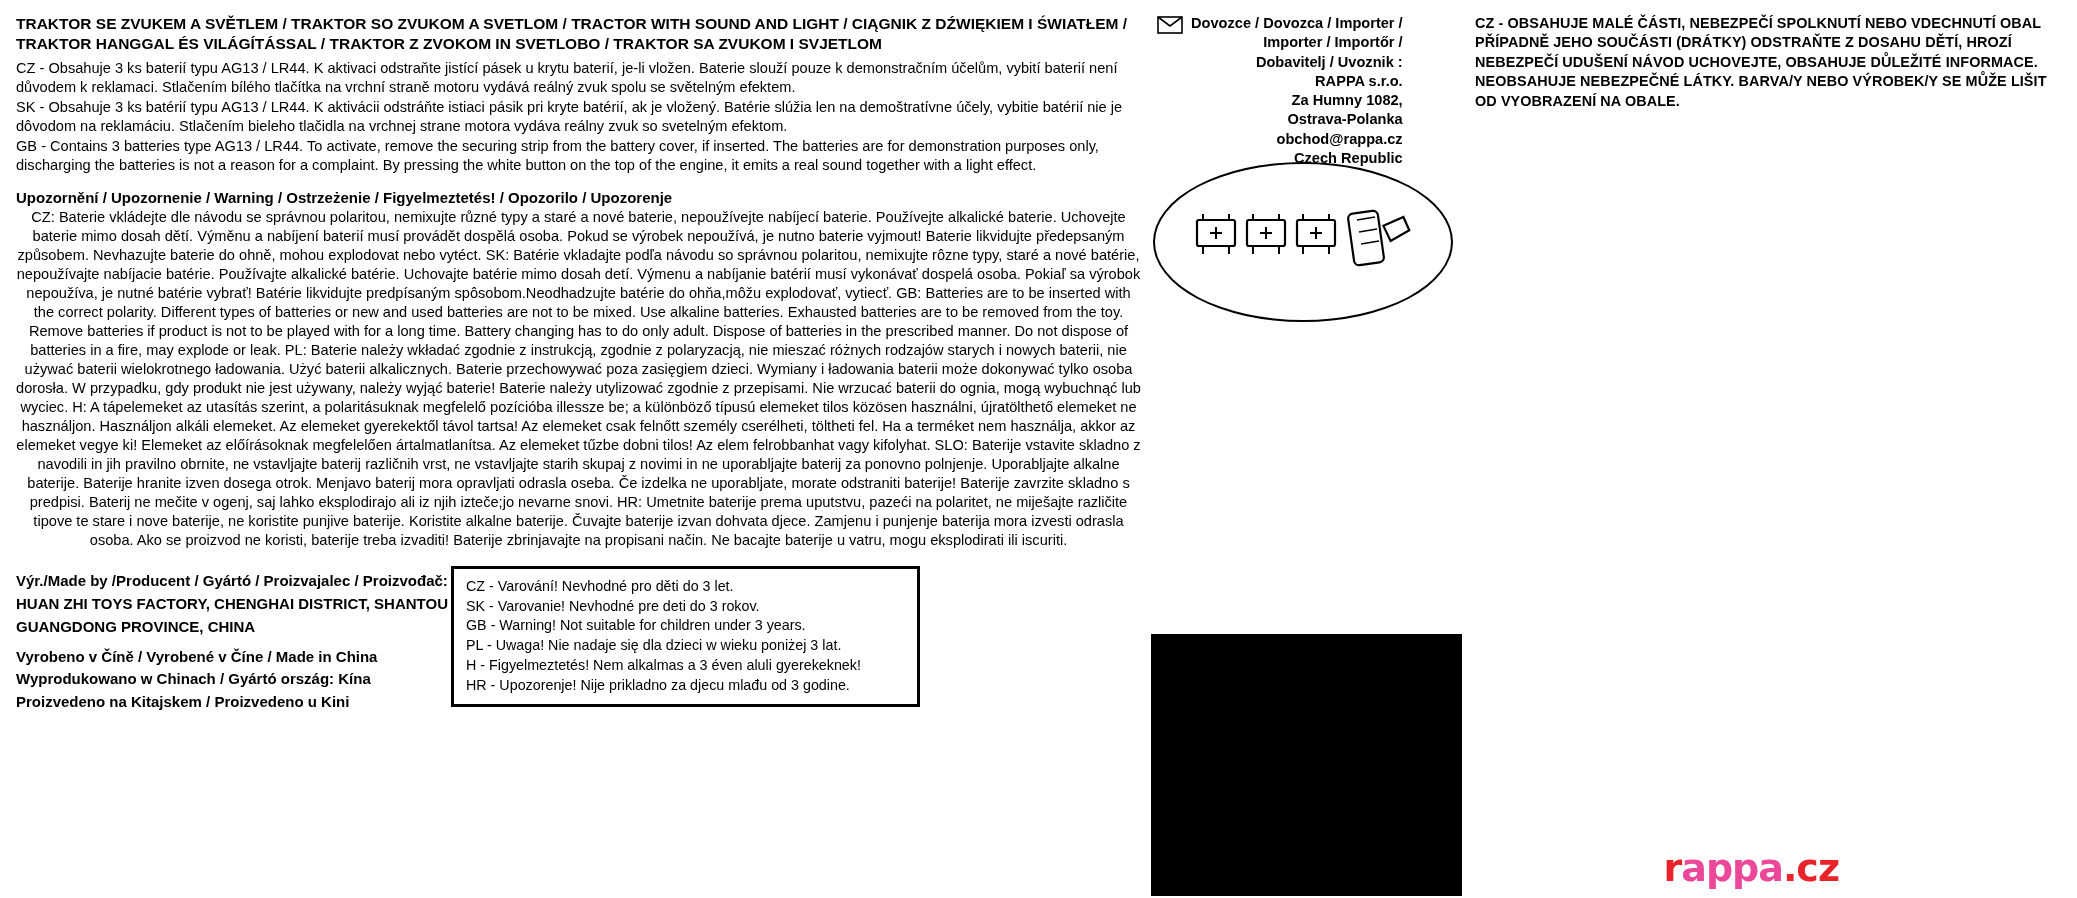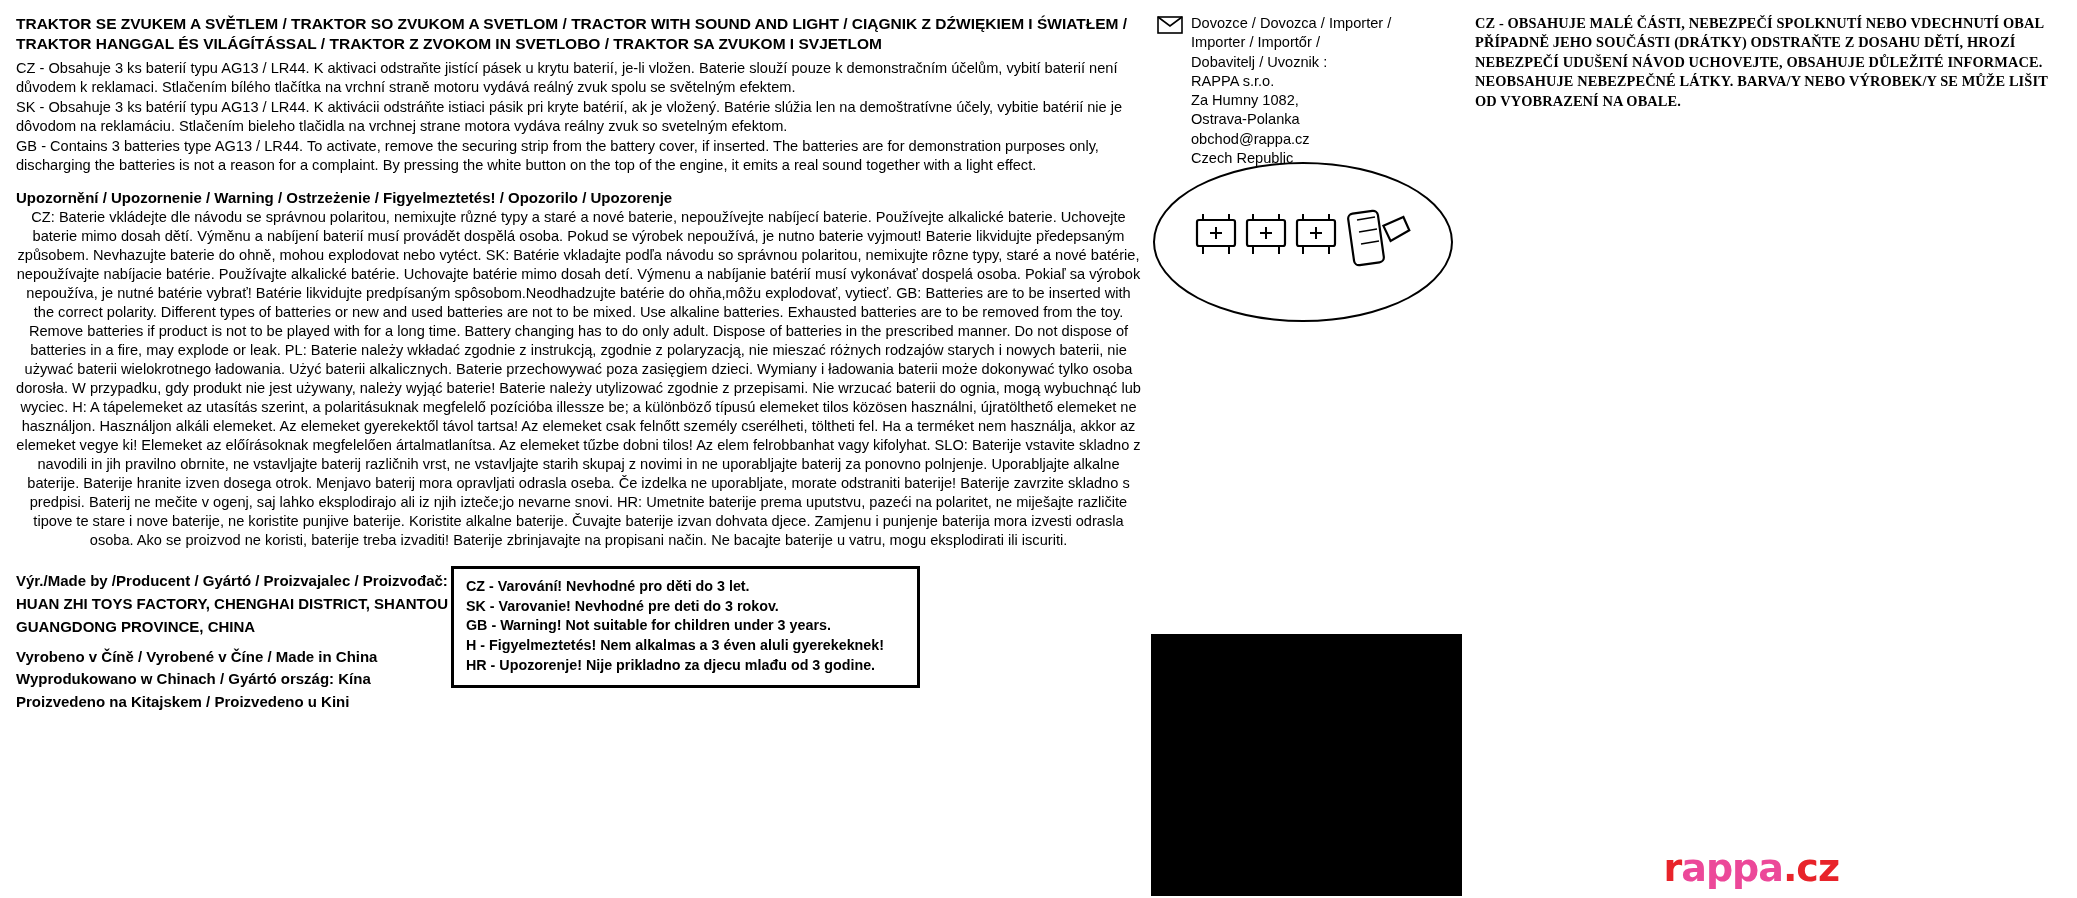--- a/index.html
+++ b/index.html
@@ -70,21 +70,21 @@
   
   .framed {
     position: absolute;
     left: 451px;
     top: 566px;
     width: 469px;
     border: 3px solid #000;
     padding: 8px 10px 9px 12px;
     box-sizing: border-box;
     font-size: 14.3px;
-    font-weight: bold;
+    font-weight: normal;
     line-height: 1.38;
     background: #fff;
   }
   .framed div { white-space: nowrap; }
 
   
   .col-mid {
     width: 310px;
     flex: 0 0 310px;
     position: relative;
@@ -96,22 +96,23 @@
     flex-direction: row;
     align-items: flex-start;
   }
   .env-icon {
     width: 34px;
     flex: 0 0 34px;
     padding-top: 2px;
   }
   .importer-text {
     font-size: 14.6px;
-    font-weight: normal;
+    font-weight: bold;
     line-height: 1.32;
+    text-align: right;
   }
   .importer-text div { white-space: nowrap; }
 
   
   .battery-diagram {
     position: absolute;
     left: 2px;
     top: 148px;
     width: 300px;
     height: 160px;
@@ -140,21 +141,21 @@
     flex: 0 0 600px;
     padding-left: 14px;
     box-sizing: border-box;
   }
   .right-text {
     font-size: 14.4px;
     font-weight: bold;
     line-height: 1.345;
     letter-spacing: 0.1px;
   }
-  .right-text p { margin: 0; font-family: Liberation Serif, serif; }
+  .right-text p { margin: 0; }
 
   
   .logo {
     position: absolute;
     right: 18px;
     bottom: 8px;
     font-size: 38px;
     font-weight: bold;
     letter-spacing: -1px;
     font-family: "DejaVu Sans", sans-serif;
@@ -271,20 +272,21 @@
   <div class="col-right">
     <div class="right-text">
       <p>CZ - OBSAHUJE MALÉ ČÁSTI, NEBEZPEČÍ SPOLKNUTÍ NEBO VDECHNUTÍ OBAL PŘÍPADNĚ JEHO SOUČÁSTI (DRÁTKY) ODSTRAŇTE Z DOSAHU DĚTÍ, HROZÍ NEBEZPEČÍ UDUŠENÍ NÁVOD UCHOVEJTE, OBSAHUJE DŮLEŽITÉ INFORMACE. NEOBSAHUJE NEBEZPEČNÉ LÁTKY. BARVA/Y NEBO VÝROBEK/Y SE MŮŽE LIŠIT OD VYOBRAZENÍ NA OBALE.</p>
     </div>
   </div>
 
   <div class="framed">
     <div>CZ - Varování! Nevhodné pro děti do 3 let.</div>
     <div>SK - Varovanie! Nevhodné pre deti do 3 rokov.</div>
     <div>GB - Warning! Not suitable for children under 3 years.</div>
+    <div>PL - Uwaga! Nie nadaje się dla dzieci w wieku poniżej 3 lat.</div>
     <div>H - Figyelmeztetés! Nem alkalmas a 3 éven aluli gyerekeknek!</div>
     <div>HR - Upozorenje! Nije prikladno za djecu mlađu od 3 godine.</div>
   </div>
 
   <div class="logo">
     <span class="r">r</span><span class="appa">appa</span><span class="cz">.cz</span>
   </div>
 
 </div>
 

